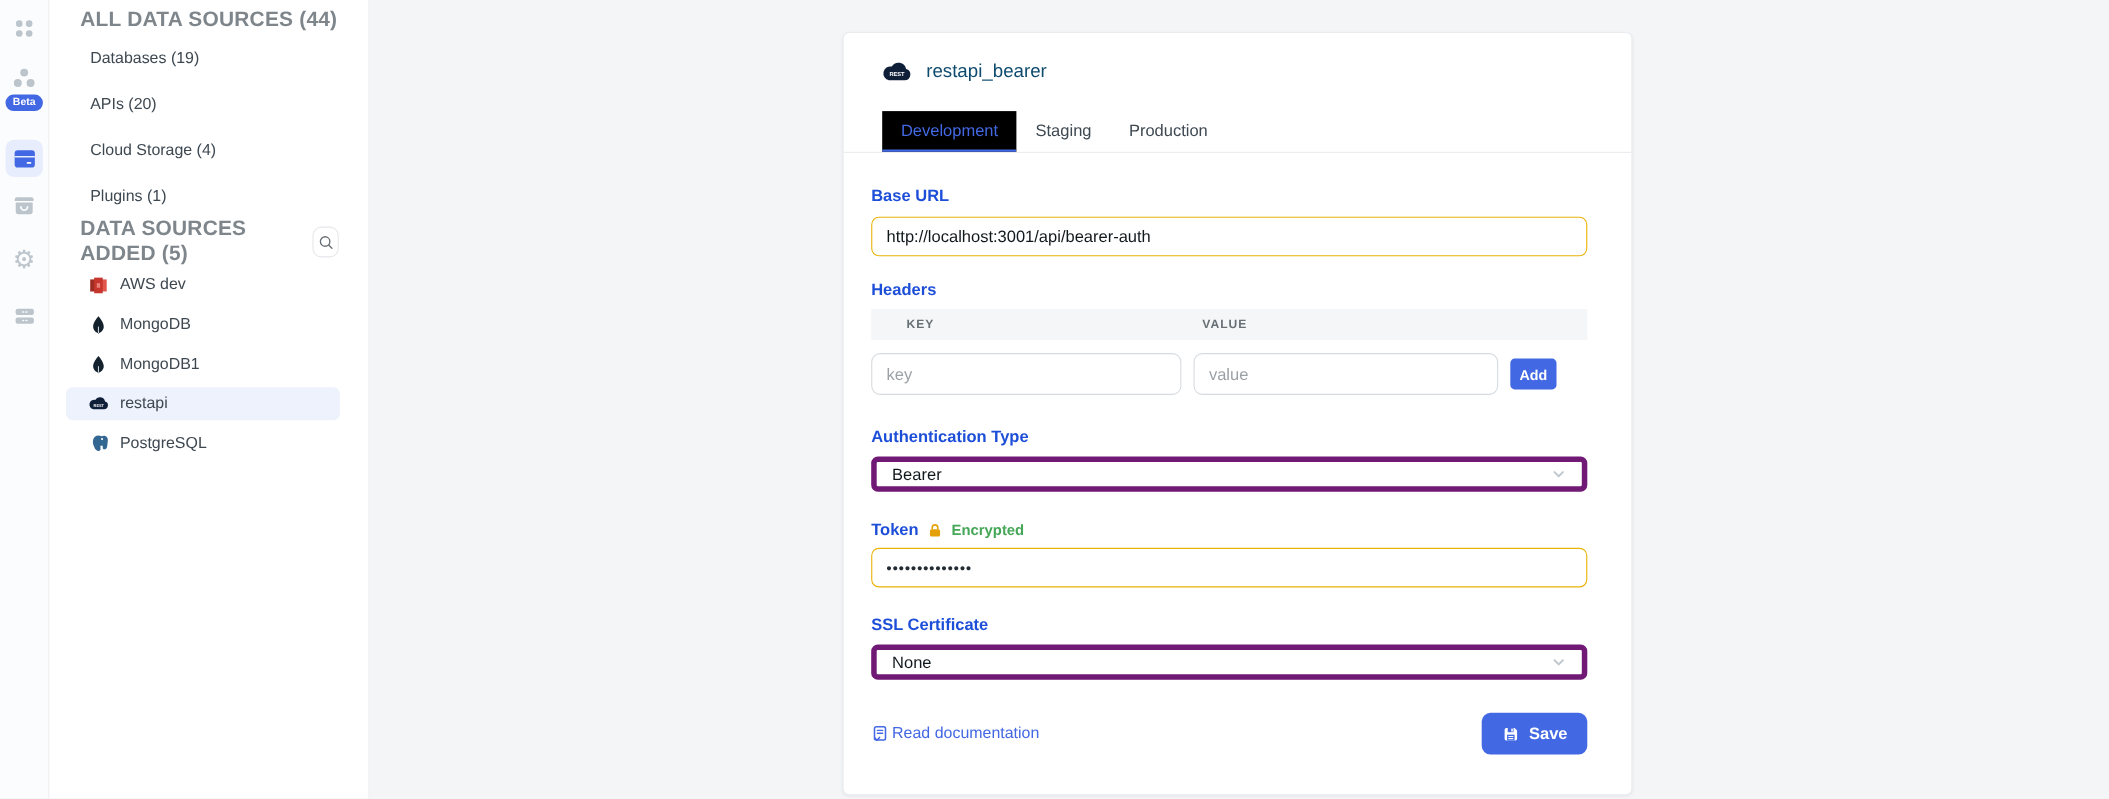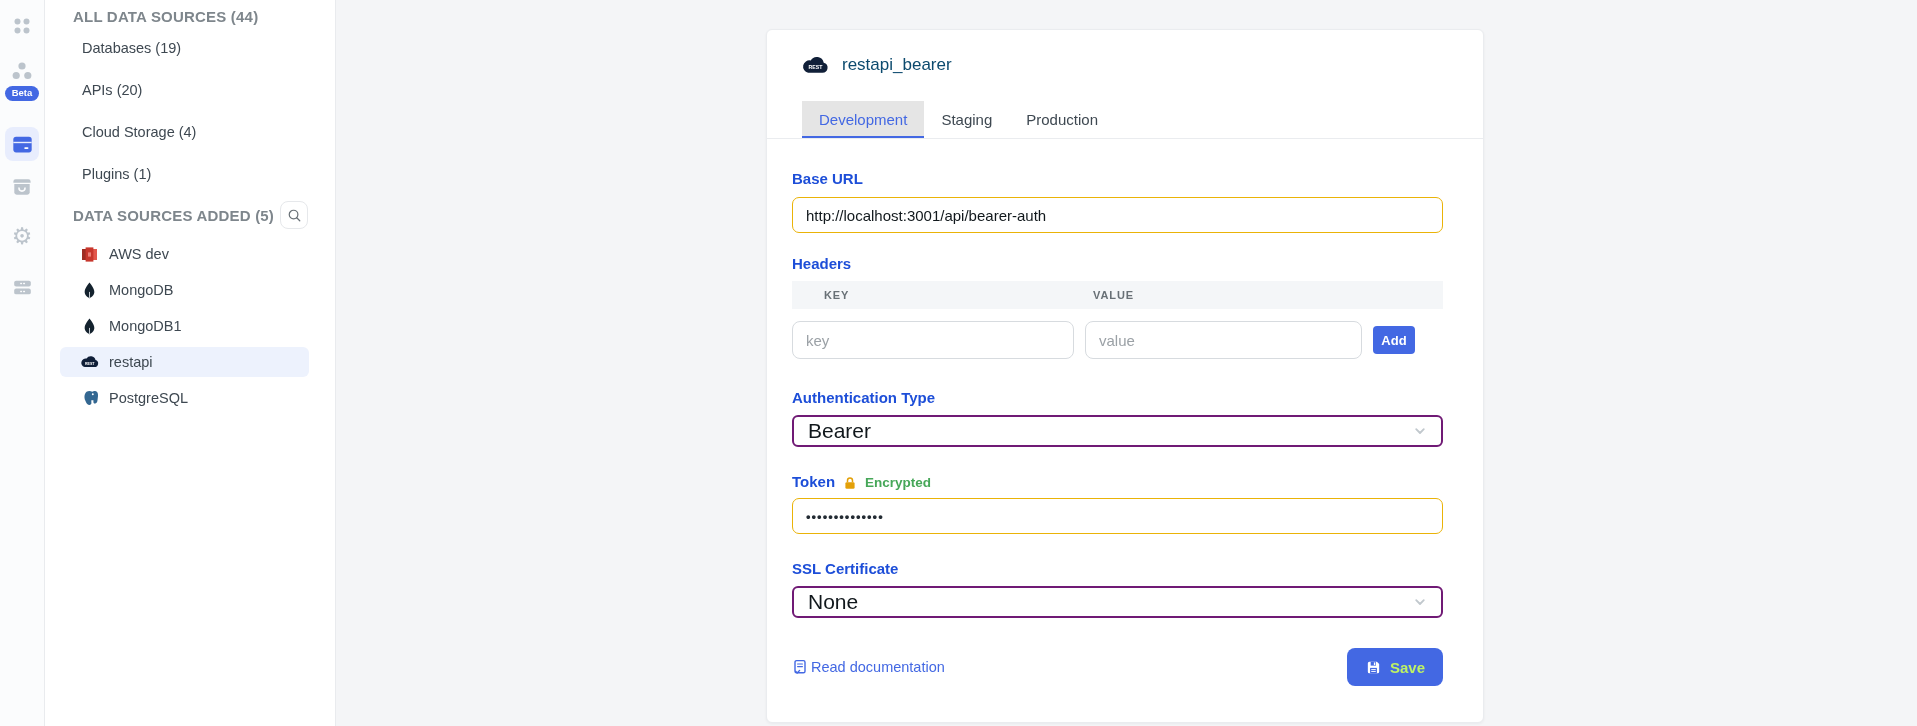--- a/index.html
+++ b/index.html
@@ -13,21 +13,21 @@
           display:flex; flex-direction:column; align-items:center; padding-top:9px; flex:none; }
   .rail-tile { width:34px; height:34px; display:flex; align-items:center; justify-content:center;
                border-radius:8px; cursor:pointer; }
   .rail-tile.active { background:#E8EDFD; }
   .gear-char { font-size:23px; line-height:1; color:#BCC4CC; }
   .beta-badge { margin-top:3px; background:#4368E3; color:#fff; font-size:9.5px; font-weight:700;
                 padding:2px 7px 3px; border-radius:9px; line-height:1.1; }
 
   
   .sidebar { width:291px; background:#FFFFFF; border-right:1px solid #E9EBEE; flex:none; padding-top:8px; }
-  .side-header { font-size:15px; font-weight:700; color:#7E868C; letter-spacing:.2px; padding-left:28px; }
+  .side-header { font-size:19px; font-weight:700; color:#7E868C; letter-spacing:.2px; padding-left:28px; }
   .cat-list { margin-top:2px; }
   .cat-item { height:42px; display:flex; align-items:center; padding-left:37px;
               font-size:14.5px; color:#3E4851; cursor:pointer; }
   .added-row { height:36px; display:flex; align-items:center; justify-content:space-between;
                padding:0 27px 0 28px; margin-top:2px; }
   .added-row .side-header { padding-left:0; }
   .search-btn { width:28px; height:28px; border:1px solid #E6E8EB; background:#fff; border-radius:8px;
                 display:flex; align-items:center; justify-content:center; cursor:pointer; }
   .src-item { height:30px; margin:6px 26px 6px 15px; border-radius:6px; display:flex; align-items:center;
               padding-left:20px; font-size:14.5px; color:#3E4851; cursor:pointer; }
@@ -36,21 +36,21 @@
               margin-right:10px; flex:none; }
 
   
   .main { flex:1; }
   .card { width:718px; height:694px; margin:29px 0 0 430px; background:#fff;
           border:1px solid #EAECEF; border-radius:6px; box-shadow:0 1px 3px rgba(16,24,40,.05); }
   .card-head { display:flex; align-items:center; gap:13px; padding:25px 0 0 34px; }
   .card-title { font-size:17px; font-weight:500; color:#0c4a6e; }
   .tabs { display:flex; margin-top:26px; padding-left:35px; height:38px; border-bottom:1px solid #EAECEF; }
   .tab { padding:0 17px; display:flex; align-items:center; font-size:15px; color:#3E4851; cursor:pointer; }
-  .tab.active { color:#4368E3; font-weight:500; background:#e5e5e5;
+  .tab.active { color:#4368E3; font-weight:500; background:#000000;
                 box-shadow:inset 0 -2px 0 #4368E3; }
 
   .form { padding:0 40px 0 25px; }
   .field-label { display:block; font-size:15px; font-weight:600; color:#1d4ed8; }
   .mt-31 { margin-top:31px; } .mt-22 { margin-top:22px; } .mt-30 { margin-top:30px; }
   .mt-26 { margin-top:26px; }
   .text-input { width:100%; height:36px; border:1px solid #eab308; border-radius:7px; background:#fff;
                 padding:0 13px; font-size:15px; color:#11181C; margin-top:10px; outline:none;
                 font-family:"Liberation Sans", sans-serif; }
   .text-input::placeholder { color:#9BA1A6; }
@@ -60,32 +60,32 @@
   .kv-key-col { padding-left:32px; width:293px; flex:none; }
   .kv-val-col { padding-left:8px; }
   .kv-row { display:flex; align-items:center; gap:11px; margin-top:12px; }
   .kv-input { height:38px; border:1px solid #D7DBDF; border-radius:8px; padding:0 13px; font-size:15px;
               color:#11181C; outline:none; font-family:"Liberation Sans", sans-serif; }
   .kv-input::placeholder { color:#9BA1A6; }
   .kv-input.key { width:282px; } .kv-input.val { width:277px; }
   .add-btn { width:42px; height:28px; background:#4368E3; color:#fff; border:none; border-radius:4px;
              font-size:13px; font-weight:600; cursor:pointer; font-family:"Liberation Sans", sans-serif; }
 
-  .select { margin-top:9px; height:32px; border:2px solid #701a75; border-radius:6px; background:#fff;
+  .select { margin-top:9px; height:32px; border:5px solid #701a75; border-radius:6px; background:#fff;
             display:flex; align-items:center; justify-content:space-between; padding:0 14px;
-            font-size:21px; color:#11181C; cursor:pointer; }
-
-  .token-row { display:flex; align-items:flex-end; gap:8px; margin-top:26px; }
+            font-size:15px; color:#11181C; cursor:pointer; }
+
+  .token-row { display:flex; align-items:center; gap:8px; margin-top:26px; }
   .encrypted { color:#46A758; font-size:13.5px; font-weight:600; }
   .token-input { margin-top:8px; letter-spacing:1px; font-weight:700; font-size:13px; color:#232B33; }
 
   .footer { display:flex; align-items:center; justify-content:space-between; margin-top:30px; }
   .doc-link { display:flex; align-items:center; gap:3px; color:#4368E3; font-size:14.5px;
               font-weight:500; text-decoration:none; cursor:pointer; }
-  .save-btn { display:flex; align-items:center; gap:8px; background:#4368E3; color:#bef264; border:none;
+  .save-btn { display:flex; align-items:center; gap:8px; background:#4368E3; color:#ffffff; border:none;
               border-radius:8px; height:38px; padding:0 18px; font-size:15px; font-weight:600;
               cursor:pointer; font-family:"Liberation Sans", sans-serif; }
 </style>
 </head>
 <body>
 
 <div class="app">
 
   <aside class="rail">
     <div class="rail-tile">

